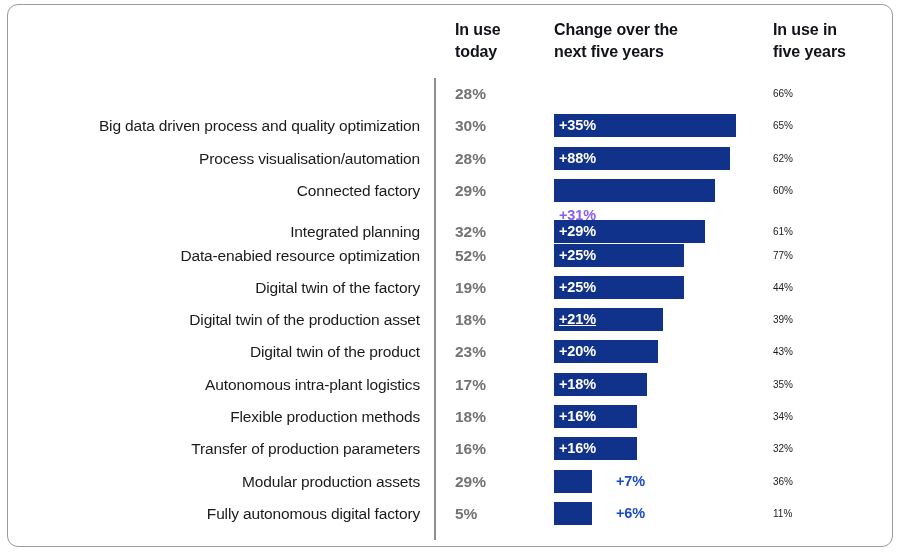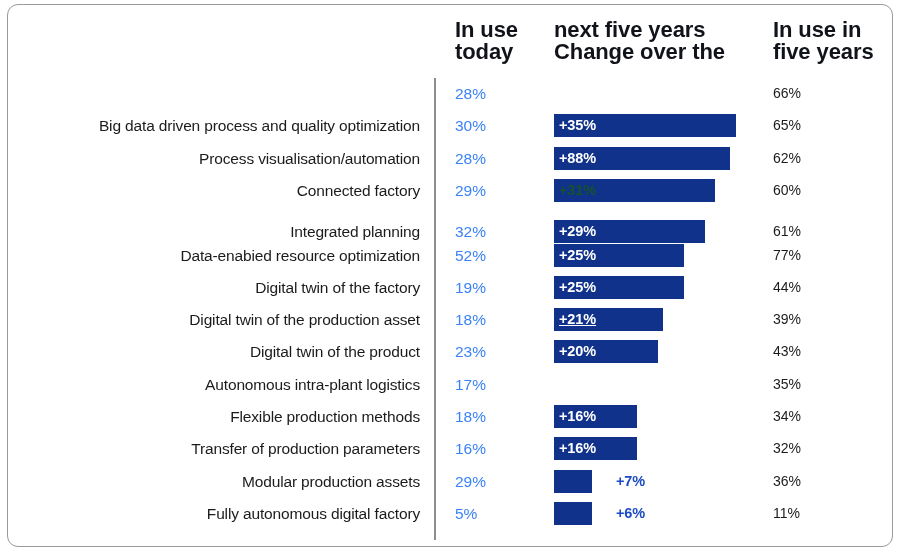--- a/index.html
+++ b/index.html
@@ -32,21 +32,21 @@
     left: 0;
     top: 0;
     width: 901px;
     height: 559px;
   }
 
   
   .hdr {
     position: absolute;
     font-weight: bold;
-    font-size: 22px;
+    font-size: 16px;
     line-height: 22px;
     color: #11131a;
     letter-spacing: -0.1px;
   }
   #hdr-inuse-today   { left: 455px; top: 19px; width: 90px; }
   #hdr-change        { left: 554px; top: 19px; width: 185px; }
   #hdr-inuse-five    { left: 773px; top: 19px; width: 110px; }
 
   
   #divider {
@@ -80,30 +80,31 @@
   }
 
   .today-val {
     position: absolute;
     left: 455px;
     top: 0;
     width: 70px;
     text-align: left;
     font-size: 15.5px;
     line-height: 23px;
-    color: #3b82f6;
+    color: #737373;
+    font-weight: bold;
   }
 
   .five-val {
     position: absolute;
     left: 773px;
     top: 0;
     width: 80px;
     text-align: left;
-    font-size: 14px;
+    font-size: 10px;
     line-height: 23px;
     color: #1b1b1b;
   }
 
   .bar-zone {
     position: absolute;
     left: 554px;
     top: 0;
     width: 300px;
     height: 23px;
@@ -148,22 +149,22 @@
 <div id="frame"></div>
 
 <div id="chart">
 
   <div class="hdr" id="hdr-inuse-today">
     <div>In use</div>
     <div>today</div>
   </div>
 
   <div class="hdr" id="hdr-change">
+    <div>Change over the</div>
     <div>next five years</div>
-    <div>Change over the</div>
   </div>
 
   <div class="hdr" id="hdr-inuse-five">
     <div>In use in</div>
     <div>five years</div>
   </div>
 
   <div id="divider"></div>
 
   <div id="rows-host">
@@ -187,21 +188,21 @@
           <div class="bar" style="width: 176.46px; background: rgb(16, 50, 138);"></div>
           <div class="bar-label-in" style="color: rgb(255, 255, 255);">+88%</div>
         </div>
         <div class="five-val">62%</div>
       </div>
       <div class="row" style="top: 178.9px;">
         <div class="cat-label">Connected factory</div>
         <div class="today-val">29%</div>
         <div class="bar-zone">
           <div class="bar" style="width: 160.89px; background: rgb(16, 50, 138);"></div>
-          <div class="bar-label-in" style="color: #14532d;">+31%</div>
+          <div class="bar-label-in" style="color: #8b5cf6; margin-top: 25px;">+31%</div>
         </div>
         <div class="five-val">60%</div>
       </div>
       <div class="row" style="top: 220px;">
         <div class="cat-label">Integrated planning</div>
         <div class="today-val">32%</div>
         <div class="bar-zone">
           <div class="bar" style="width: 150.51px; background: rgb(16, 50, 138);"></div>
           <div class="bar-label-in" style="color: rgb(255, 255, 255);">+29%</div>
         </div>
@@ -239,20 +240,24 @@
         <div class="today-val">23%</div>
         <div class="bar-zone">
           <div class="bar" style="width: 103.8px; background: rgb(16, 50, 138);"></div>
           <div class="bar-label-in" style="color: rgb(255, 255, 255);">+20%</div>
         </div>
         <div class="five-val">43%</div>
       </div>
       <div class="row" style="top: 372.7px;">
         <div class="cat-label">Autonomous intra-plant logistics</div>
         <div class="today-val">17%</div>
+        <div class="bar-zone">
+          <div class="bar" style="width: 93.42px; background: rgb(16, 50, 138);"></div>
+          <div class="bar-label-in" style="color: rgb(255, 255, 255);">+18%</div>
+        </div>
         <div class="five-val">35%</div>
       </div>
       <div class="row" style="top: 405px;">
         <div class="cat-label">Flexible production methods</div>
         <div class="today-val">18%</div>
         <div class="bar-zone">
           <div class="bar" style="width: 83.04px; background: rgb(16, 50, 138);"></div>
           <div class="bar-label-in" style="color: rgb(255, 255, 255);">+16%</div>
         </div>
         <div class="five-val">34%</div>

